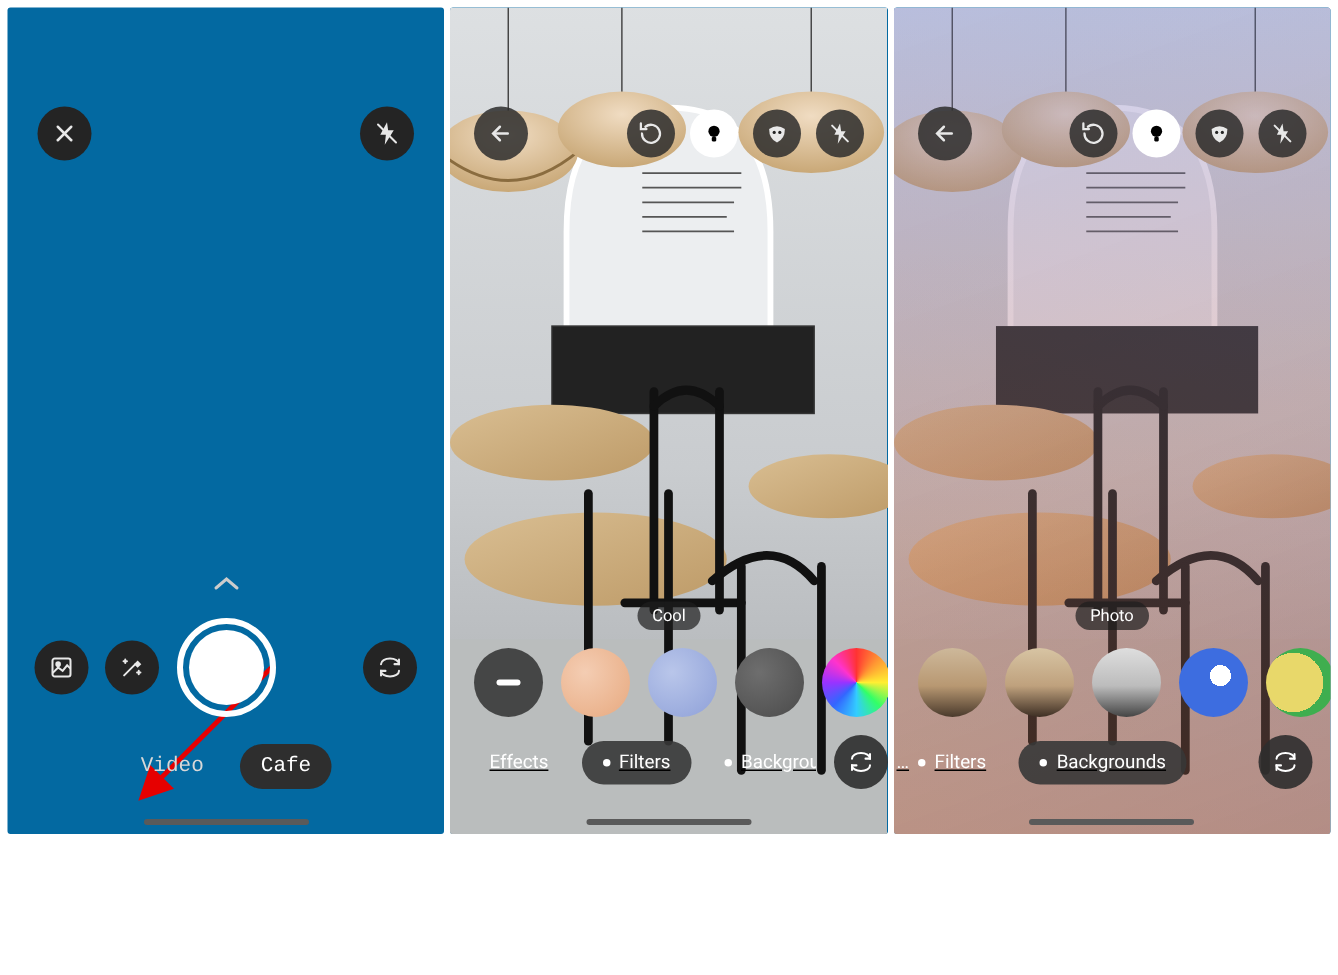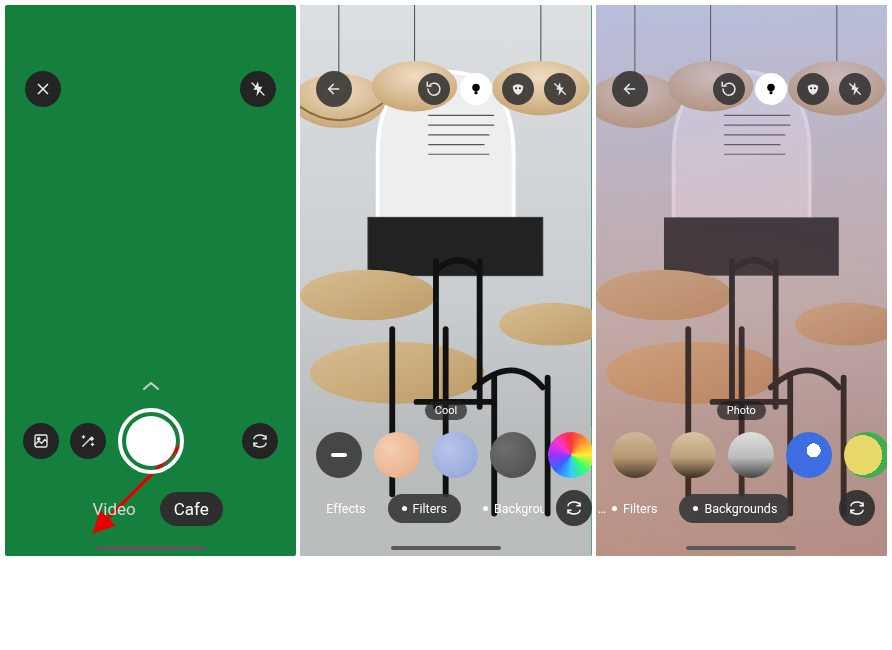--- a/index.html
+++ b/index.html
@@ -16,21 +16,21 @@
     padding: 5px;
     width: 100%;
     height: 100%;
     background: #fff;
   }
   .panel {
     position: relative;
     flex: 1;
     border-radius: 2px;
     overflow: hidden;
-    background: #15803d;
+    background: #0369a1;
     display: flex;
     flex-direction: column;
     height: 551px;
   }
   
   .p1-top {
     position: absolute;
     top: 66px;
     left: 0; right: 0;
     display: flex;
@@ -78,25 +78,26 @@
   }
   .shutter-inner {
     width: 50px; height:50px; border-radius:50%; background:#fff;
   }
   .modes {
     display: flex;
     gap: 10px;
     align-items: center;
   }
   .mode {
-    font-size: 17px;
+    font-size: 14px;
     color: #d8d8d8;
     padding: 7px 14px;
     border-radius: 18px;
     cursor: pointer;
+    font-family: Liberation Mono, monospace;
   }
   .mode.active {
     background: #2e2e2e;
     color: #fff;
   }
   .home-indicator {
     position: absolute;
     bottom: 6px; left: 50%; transform: translateX(-50%);
     width: 110px; height: 4px; border-radius: 4px; background: #5a5a5a;
   }
@@ -165,20 +166,21 @@
   .swatch.reset { background: rgba(40,40,40,0.8); display:flex;align-items:center;justify-content:center;color:#fff;}
   .swatch.reset::before{ content:""; width:16px; height:4px; background:#fff; border-radius:2px;}
 
   .tabs {
     display:flex;
     gap:8px;
     padding: 0 12px;
     align-items:center;
     overflow: hidden;
     white-space: nowrap;
+    text-decoration: underline;
   }
   .tab {
     font-size: 12.5px;
     color:#fff;
     padding: 7px 14px;
     border-radius: 18px;
     cursor: pointer;
     display:flex; align-items:center; gap:6px;
     flex-shrink: 0;
   }

